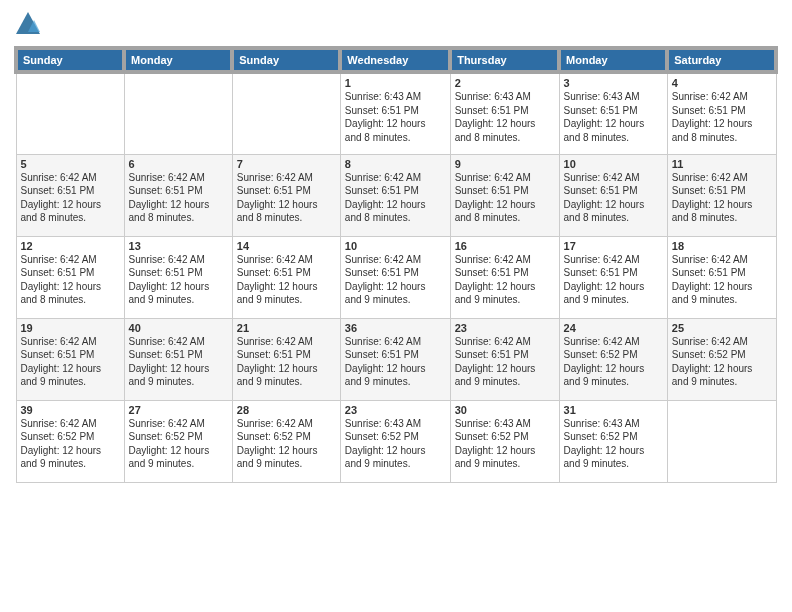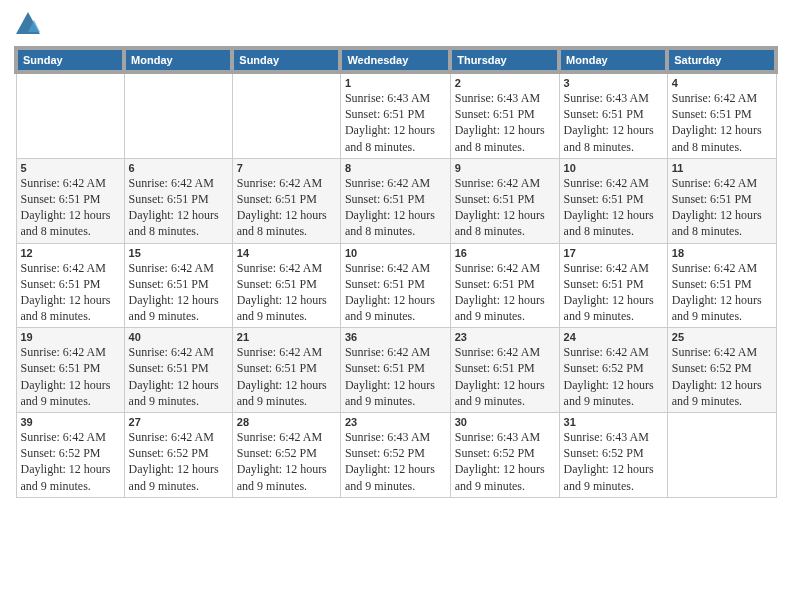--- a/index.html
+++ b/index.html
@@ -84,23 +84,22 @@
     }
     .day-num {
       font-size: 11px;
       font-weight: bold;
       color: #333;
       display: block;
       margin-bottom: 1px;
     }
     .day-info {
       color: #333;
-      font-size: 12px;
+      font-size: 10px;
       line-height: 1.35;
-      font-family: Liberation Serif, serif;
     }
     .empty-cell {
       background: #fff !important;
     }
   </style>
 </head>
 <body>
 
 <div class="page">
   <div class="header">
@@ -183,21 +182,21 @@
             <span class="day-num">11</span>
             <div class="day-info">Sunrise: 6:42 AM<br>Sunset: 6:51 PM<br>Daylight: 12 hours<br>and 8 minutes.</div>
           </td>
         </tr>
         <tr>
           <td>
             <span class="day-num">12</span>
             <div class="day-info">Sunrise: 6:42 AM<br>Sunset: 6:51 PM<br>Daylight: 12 hours<br>and 8 minutes.</div>
           </td>
           <td>
-            <span class="day-num">15</span>
+            <span class="day-num">13</span>
             <div class="day-info">Sunrise: 6:42 AM<br>Sunset: 6:51 PM<br>Daylight: 12 hours<br>and 9 minutes.</div>
           </td>
           <td>
             <span class="day-num">14</span>
             <div class="day-info">Sunrise: 6:42 AM<br>Sunset: 6:51 PM<br>Daylight: 12 hours<br>and 9 minutes.</div>
           </td>
           <td>
             <span class="day-num">10</span>
             <div class="day-info">Sunrise: 6:42 AM<br>Sunset: 6:51 PM<br>Daylight: 12 hours<br>and 9 minutes.</div>
           </td>

